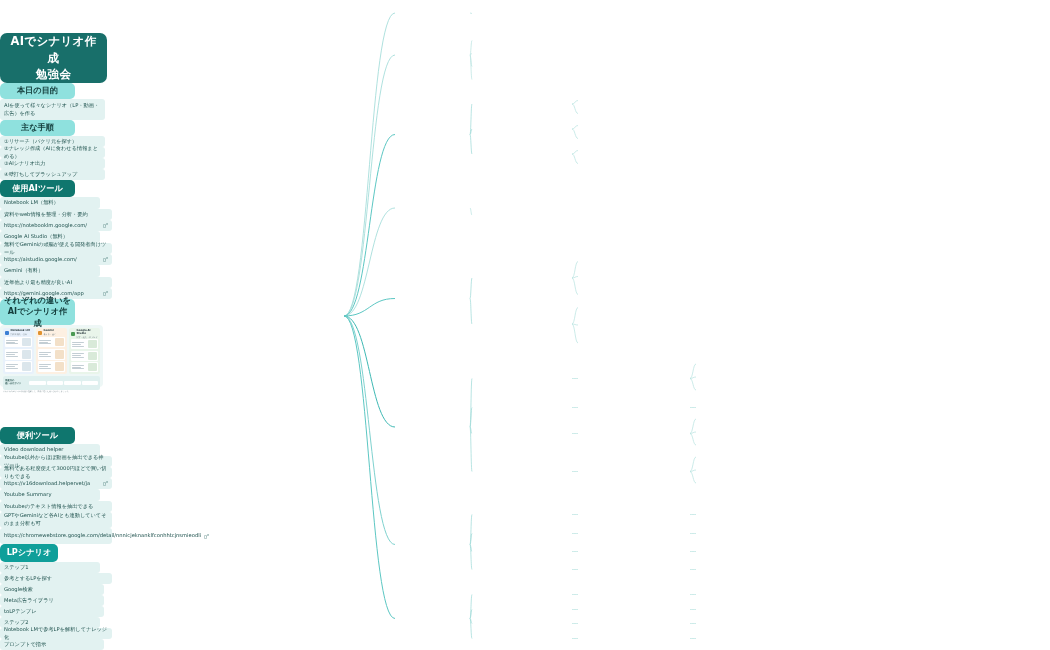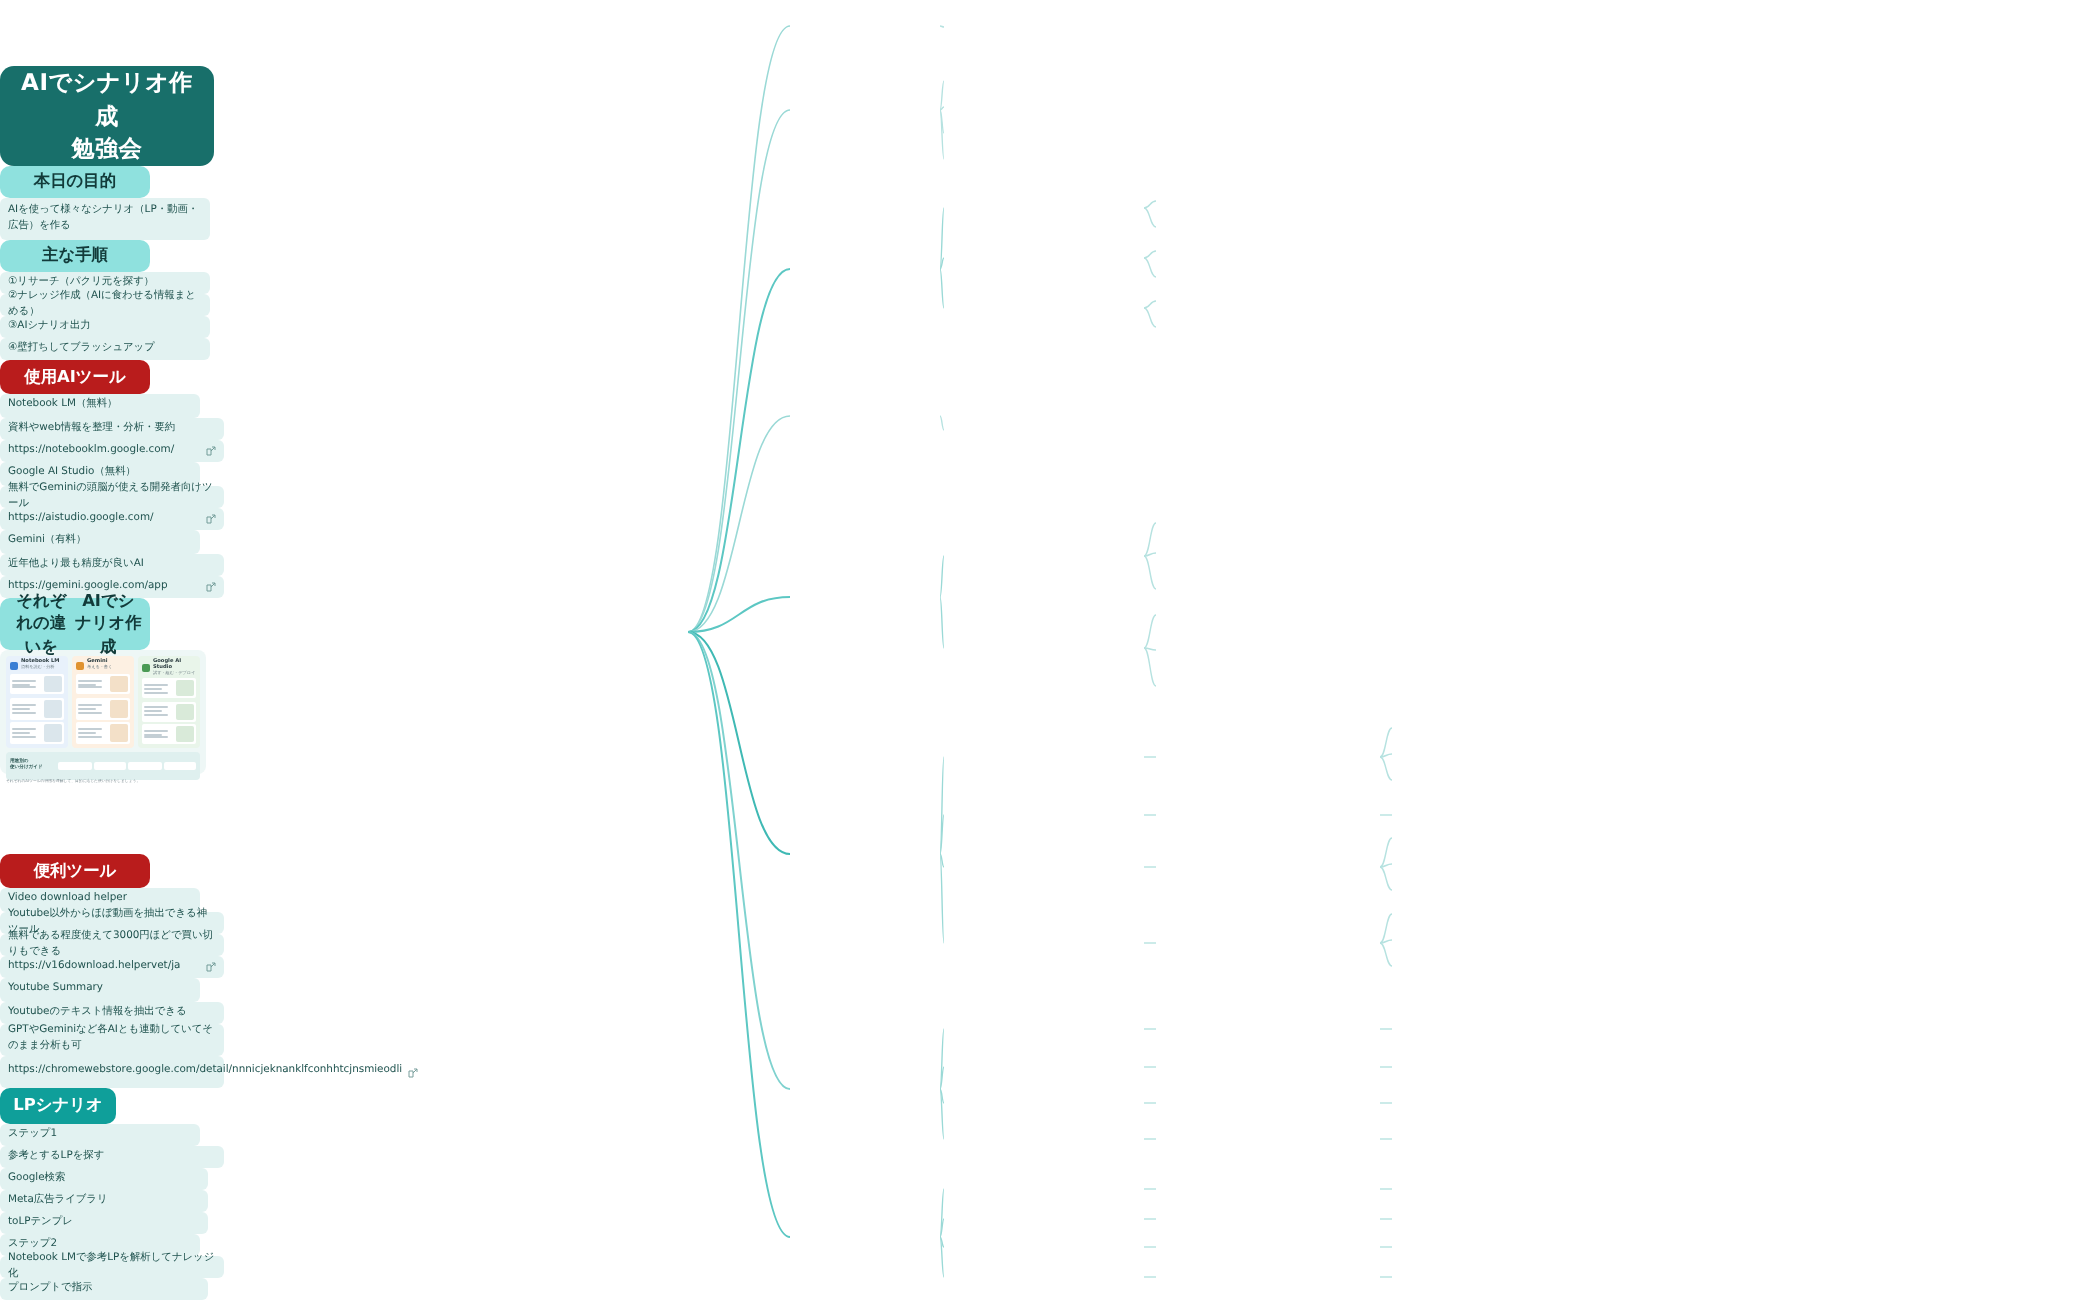--- a/index.html
+++ b/index.html
@@ -10,21 +10,21 @@
 
   .root{background:#186f6a;color:#ffffff;border-radius:7px;
         font-size:11.5px;font-weight:bold;line-height:1.45;
         display:flex;align-items:center;justify-content:center;text-align:center;
         letter-spacing:.3px;padding:4px 6px;}
 
   .branch{border-radius:5px;display:flex;align-items:center;justify-content:center;
           text-align:center;font-size:8.2px;font-weight:bold;line-height:1.35;
           padding:4px 4px;box-sizing:border-box;}
   .branch.light{background:#8fe1de;color:#123b3a;}
-  .branch.deep{background:#b91c1c;color:#ffffff;}
+  .branch.deep{background:#0f766e;color:#ffffff;}
   .branch.deeper{background:#0f9f9a;color:#ffffff;}
 
   .leaf{background:#e2f2f1;border-radius:3px;color:#20534f;
         font-size:5.2px;line-height:1.5;padding:2px 4px;display:flex;
         align-items:center;box-sizing:border-box;}
   .leaf.two{line-height:1.45;}
   .leaf span.t{display:block;}
   .leaf.url{justify-content:space-between;}
   .lnk{flex:0 0 auto;margin-left:3px;opacity:.75;}
   .lnk svg{display:block;}
@@ -196,21 +196,21 @@
         <span class="t">近年他より最も精度が良いAI</span>
       </div>
       <div class="leaf url" style="left: 578px; top: 158px; width: 112px; height: 11px;">
         <span class="t">https://gemini.google.com/app</span>
         <span class="lnk">
           <svg width="5" height="5" viewBox="0 0 10 10">
             <path d="M1 3 H5 V9 H1 Z M6 1 H9 V4 M9 1 L5 5" fill="none" stroke="#4d7f7b" stroke-width="1"></path>
           </svg>
         </span>
       </div>
-      <div class="branch light" style="flex-direction: row; left: 395px; top: 195px; width: 75px; height: 26px;">
+      <div class="branch light" style="flex-direction: column; left: 395px; top: 195px; width: 75px; height: 26px;">
         <span style="display: block;">それぞれの違いを</span>
         <span style="display: block;">AIでシナリオ作成</span>
       </div>
       <div class="infographic" style="left: 472px; top: 184px; width: 103px; height: 62px;">
         <div class="ig-cols">
           <div class="ig-col c1">
             <div class="ig-head">
               <div class="ig-dot"></div>
               <div>
                 <div class="ig-title">Notebook LM</div>

